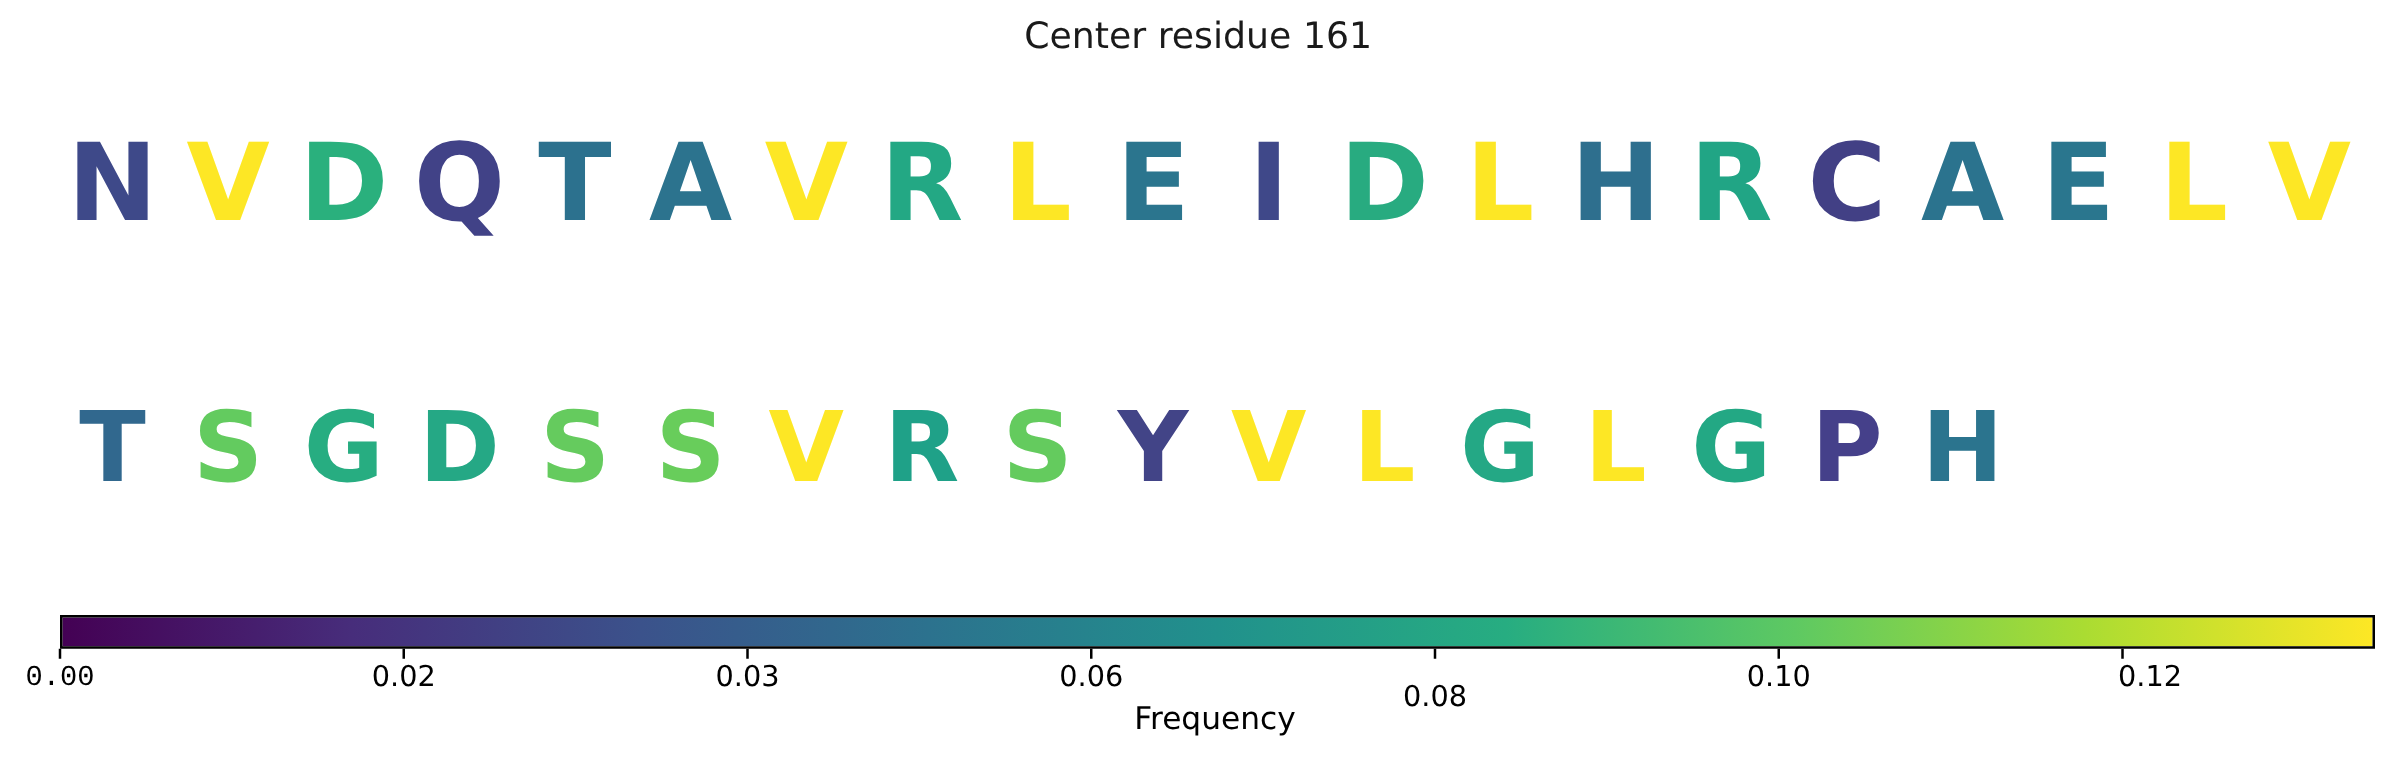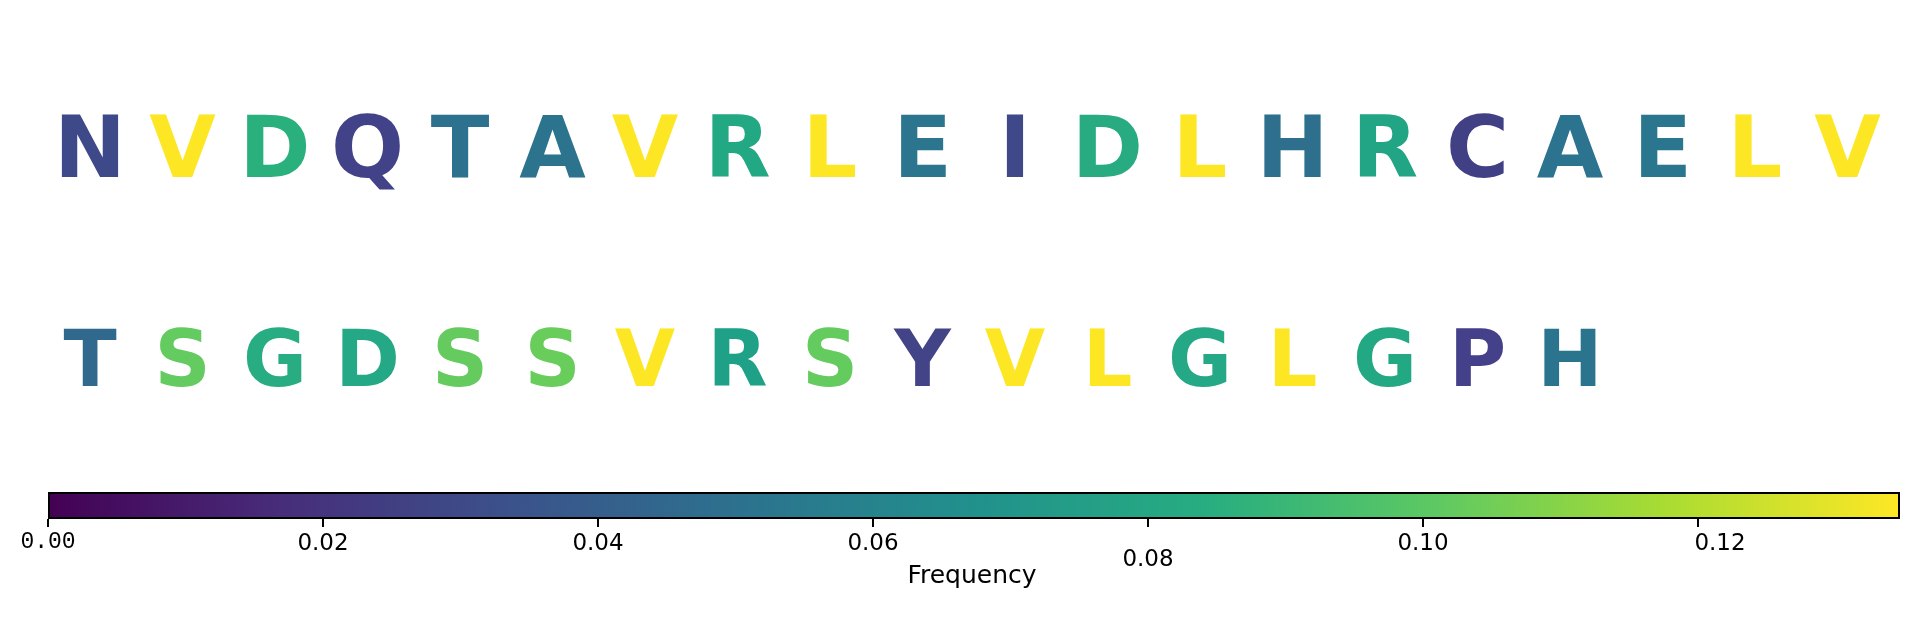--- a/index.html
+++ b/index.html
@@ -37,20 +37,21 @@
   .cb-axislabel{
     position:absolute;top:560px;left:972px;transform:translateX(-50%);
     font-size:25px;color:#000000;line-height:1.2;white-space:nowrap;
   }
 </style>
 </head>
 <body>
 
 <div class="figure">
 
+  <div class="title">Center residue 161</div>
 
   <div class="seq-row row-0">
       <span class="residue" style="left: 90px; color: rgb(62, 73, 137);">N</span>
       <span class="residue" style="left: 182.5px; color: rgb(253, 231, 37);">V</span>
       <span class="residue" style="left: 275px; color: rgb(42, 176, 125);">D</span>
       <span class="residue" style="left: 367.5px; color: rgb(65, 66, 135);">Q</span>
       <span class="residue" style="left: 460px; color: rgb(44, 113, 142);">T</span>
       <span class="residue" style="left: 552.5px; color: rgb(44, 115, 142);">A</span>
       <span class="residue" style="left: 645px; color: rgb(253, 231, 37);">V</span>
       <span class="residue" style="left: 737.5px; color: rgb(35, 168, 132);">R</span>
@@ -87,21 +88,21 @@
       <span class="residue" style="left: 1570px; color: rgb(43, 116, 142);">H</span>
     </div>
 
   <div class="colorbar" style="background: linear-gradient(to right, rgb(68, 1, 84), rgb(71, 45, 123), rgb(59, 82, 139), rgb(44, 114, 142), rgb(33, 145, 140), rgb(39, 173, 129), rgb(94, 201, 98), rgb(170, 220, 50), rgb(253, 231, 37));"></div>
   <div>
       <div class="cb-tick" style="left: 47px;"></div>
       <div class="cb-ticklabel" style="left: 48px; font-family: Liberation Mono, monospace;">0.00</div>
       <div class="cb-tick" style="left: 322px;"></div>
       <div class="cb-ticklabel" style="left: 323px;">0.02</div>
       <div class="cb-tick" style="left: 597px;"></div>
-      <div class="cb-ticklabel" style="left: 598px;">0.04</div>
+      <div class="cb-ticklabel" style="left: 598px;">0.03</div>
       <div class="cb-tick" style="left: 872px;"></div>
       <div class="cb-ticklabel" style="left: 873px;">0.06</div>
       <div class="cb-tick" style="left: 1147px;"></div>
       <div class="cb-ticklabel" style="left: 1148px; margin-top: 16px;">0.08</div>
       <div class="cb-tick" style="left: 1422px;"></div>
       <div class="cb-ticklabel" style="left: 1423px;">0.10</div>
       <div class="cb-tick" style="left: 1697px;"></div>
       <div class="cb-ticklabel" style="left: 1720px;">0.12</div>
     </div>
 

